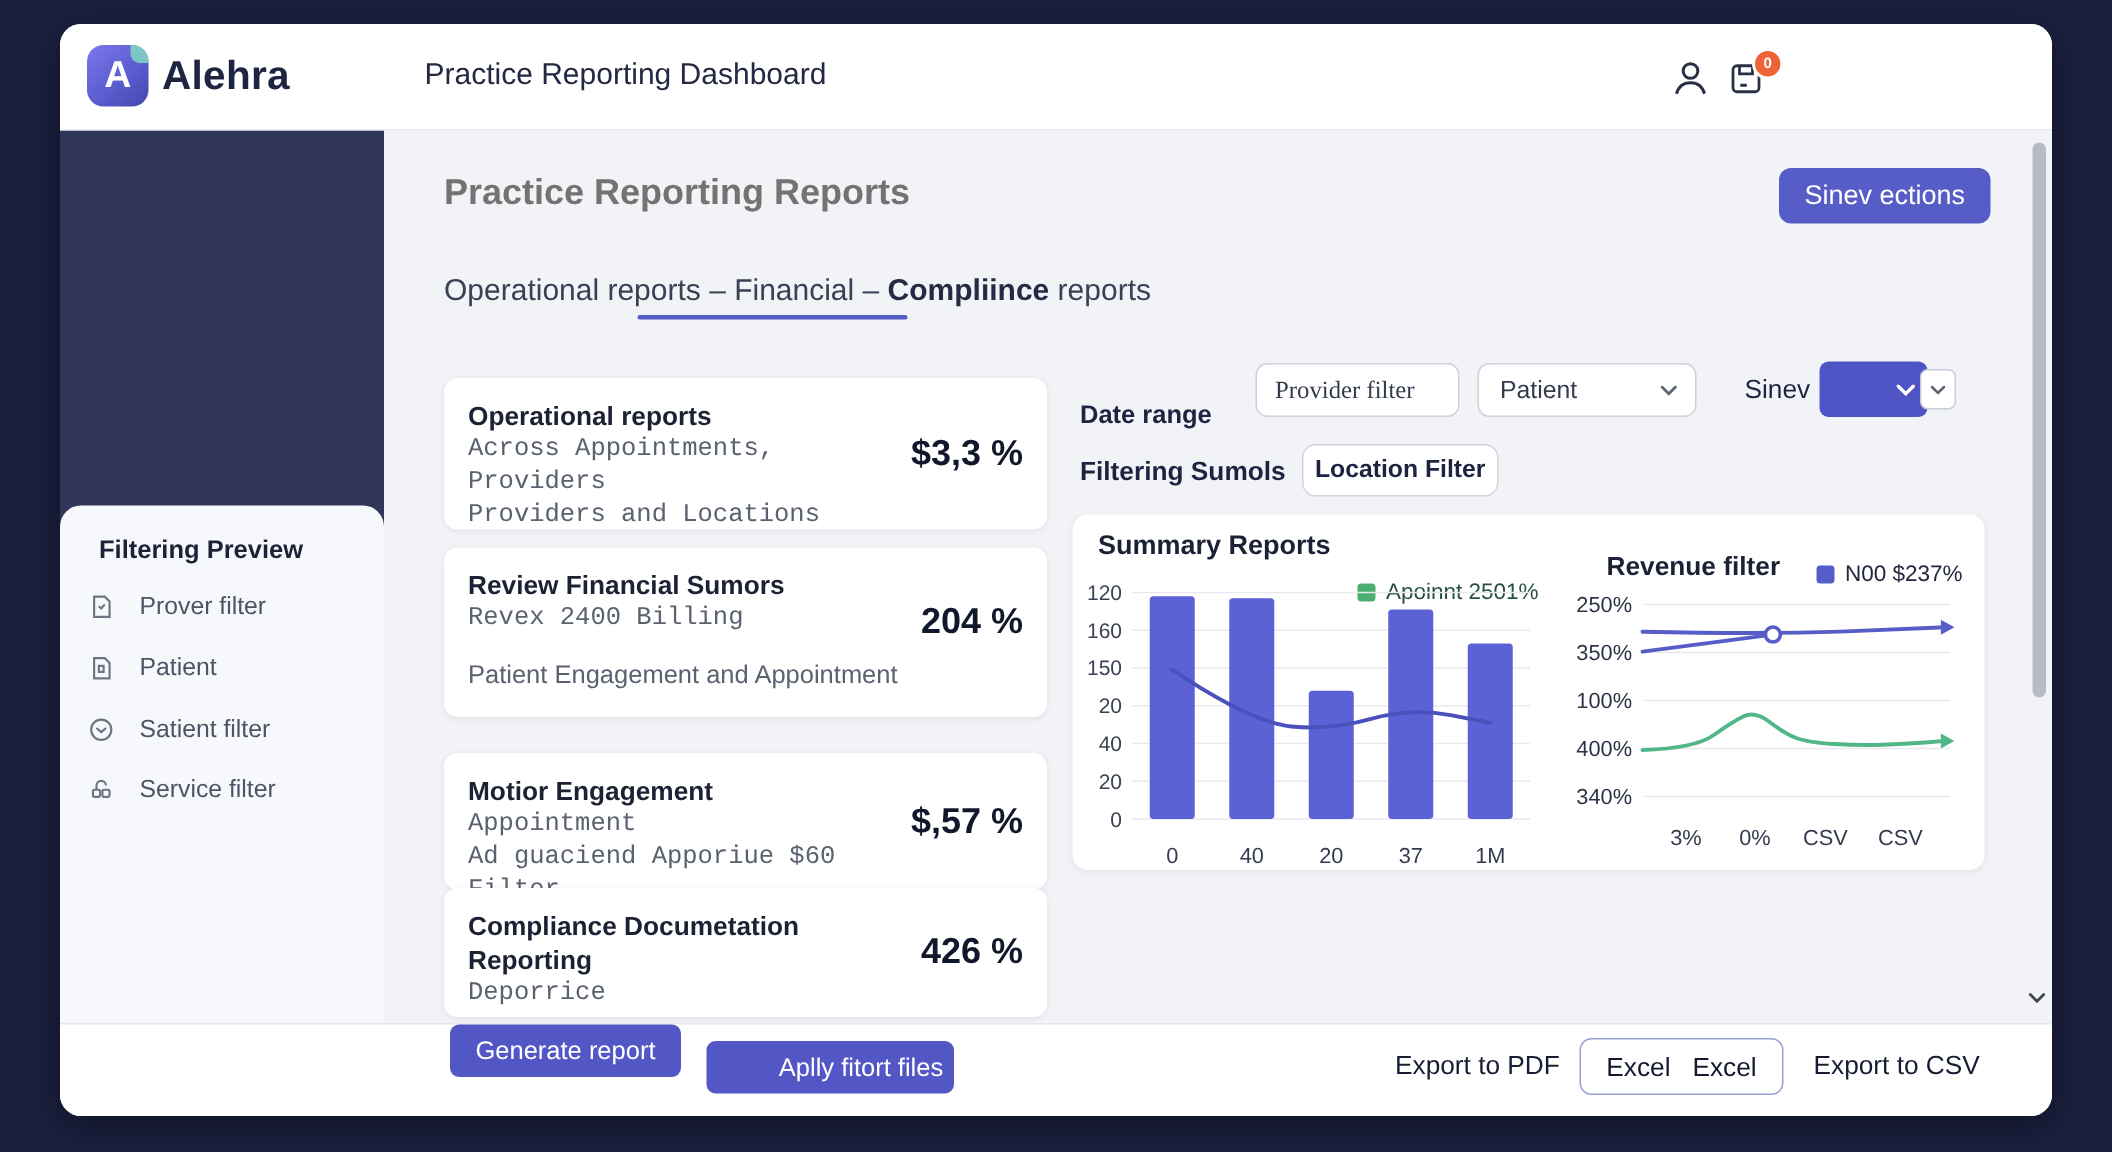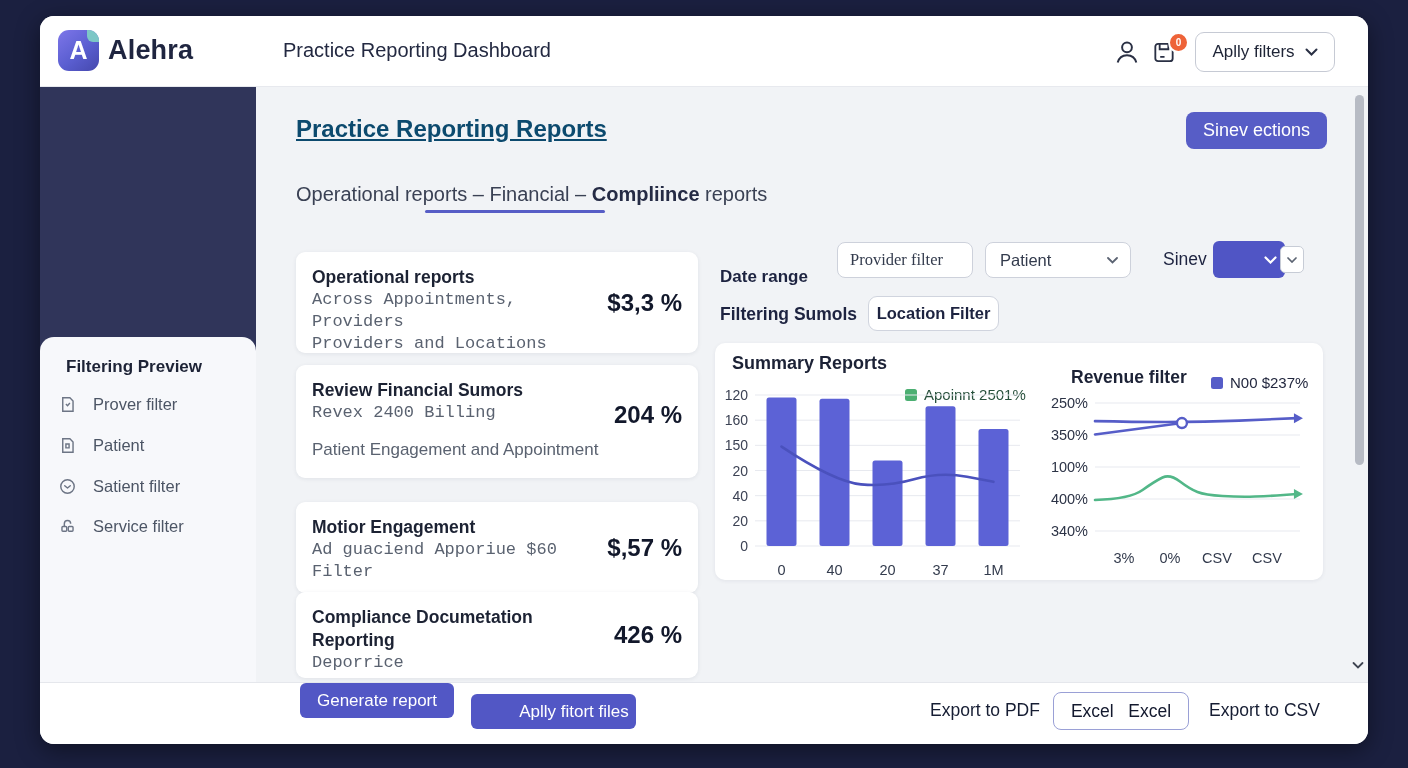--- a/index.html
+++ b/index.html
@@ -35,21 +35,21 @@
   .side-item.first .lbl{font-weight:700;}
   .side-ic{width:21px;height:21px;flex:0 0 21px;color:#ffffff;}
 
   .preview-panel{left:0;top:321px;width:216px;height:345px;background:#f7f8fb;border-radius:14px 14px 0 0;z-index:6;}
   .preview-title{left:26px;top:20px;font-size:17px;font-weight:700;color:#1d2336;}
   .prev-item{left:0;width:216px;height:30px;display:flex;align-items:center;gap:16px;padding-left:18px;box-sizing:border-box;
              color:#4c5565;font-size:16.5px;cursor:pointer;}
   .prev-ic{width:19px;height:19px;flex:0 0 19px;color:#6d7585;}
 
   
-  .page-title{left:256px;top:99px;font-size:24px;font-weight:600;color:#0c4a6e;text-decoration:underline;}
+  .page-title{left:256px;top:99px;font-size:24px;font-weight:600;color:#737373;}
   .apply-actions{left:1146px;top:96px;width:141px;height:37px;background:#575dc6;border:none;border-radius:8px;
                  color:#fff;font-size:18px;font-weight:500;font-family:inherit;cursor:pointer;}
   .tabs-row{left:256px;top:167px;font-size:20px;color:#3a4154;}
   .tabs-row .bold{font-weight:700;color:#252b45;}
   .tab-underline{left:385px;top:194px;width:180px;height:3px;background:#575dc6;border-radius:2px;}
 
   
   .card{left:256px;width:402px;background:#fff;border-radius:9px;box-shadow:0 1px 4px rgba(25,32,70,.08);
         box-sizing:border-box;padding:14px 16px;display:flex;}
   .card .cleft{flex:1 1 auto;min-width:0;}
@@ -127,26 +127,20 @@
       </div>
       <div class="abs hdr-iconbtn save-ic">
         <svg viewBox="0 0 24 24" width="26" height="27" fill="none" stroke="currentColor" stroke-width="1.7">
           <rect x="4" y="4" width="16" height="16" rx="2.5"></rect>
           <path d="M8 4v5h8V4"></path>
             <path d="M8.5 16h4"></path>
         </svg>
       </div>
       <div class="abs badge">0</div>
 
-      <div class="abs filters-btn">
-        <span>Aplly filters</span>
-        <svg width="13" height="8" viewBox="0 0 13 8" fill="none" stroke="#2a3044" stroke-width="2" stroke-linecap="round">
-            <path d="M1.5 1.5l5 5 5-5"></path>
-          </svg>
-      </div>
     </div>
 
     <div class="abs side-dark"></div>
 
     <div class="abs side-item first" style="top:88px;">
       <span class="side-ic">
         <svg viewBox="0 0 24 24" width="21" height="21" fill="currentColor">
           <path d="M4 6h4l1.5-2h5L16 6h4a1.6 1.6 0 0 1 1.6 1.6v10A1.6 1.6 0 0 1 20 19.2H4A1.6 1.6 0 0 1 2.4 17.6v-10A1.6 1.6 0 0 1 4 6z"></path>
           <circle cx="12" cy="12.3" r="3.4" fill="#30355a"></circle>
         </svg>
@@ -262,20 +256,21 @@
         <div class="ct">Review Financial Sumors</div>
         <div class="cl">Revex 2400 Billing</div>
         <div class="cfoot">Patient Engagement and Appointment</div>
       </div>
       <div class="cval" style="align-self:flex-start;margin-top:22px;">204 %</div>
     </div>
 
     <div class="abs card card3">
       <div class="cleft">
         <div class="ct">Motior Engagement</div>
+        <div class="cl">Appointment</div>
         <div class="cl">Ad guaciend Apporiue $60 Filter</div>
       </div>
       <div class="cval">$,57 %</div>
     </div>
 
     <div class="abs card card4">
       <div class="cleft">
         <div class="ct">Compliance Documetation</div>
         <div class="ct">Reporting</div>
         <div class="cl">Deporrice</div>

